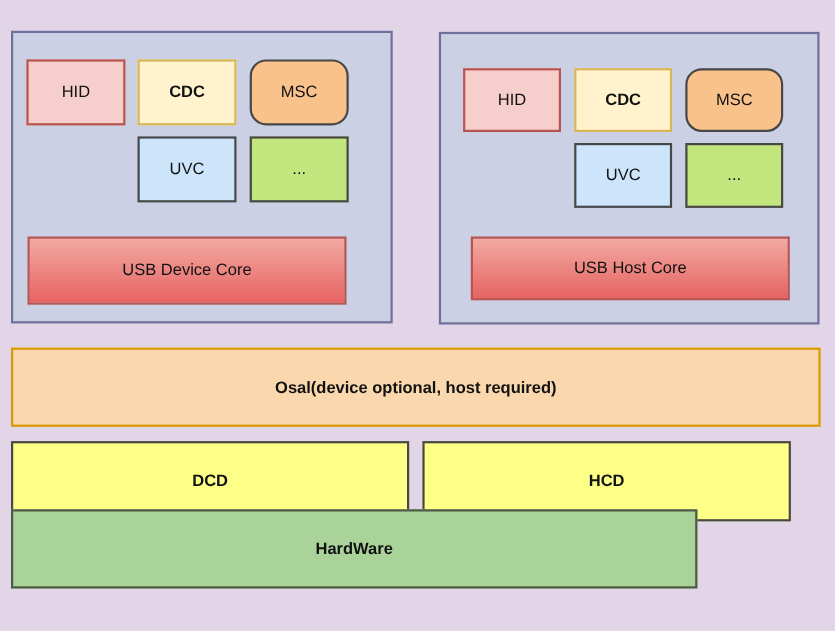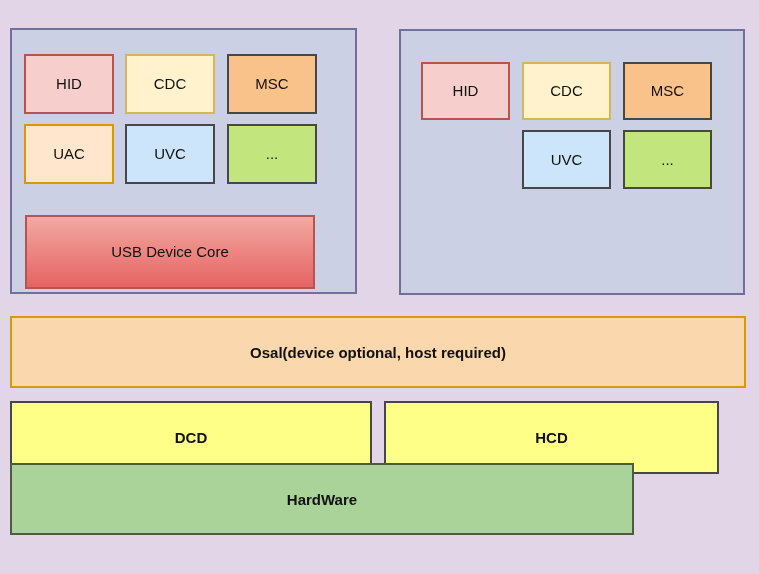--- a/index.html
+++ b/index.html
@@ -15,22 +15,22 @@
     border:2px solid var(--panel-border,#70709b);
     box-sizing:border-box;
   }
   .bx{
     position:absolute;box-sizing:border-box;
     display:flex;align-items:center;justify-content:center;
     font-size:15px;line-height:1.2;text-align:center;
     border:2px solid #474747;
   }
   .s-red   {background:var(--red-fill,#f6cecb);border-color:var(--red-border,#b85450);}
-  .s-cream {background:var(--cream-fill,#fff2cc);border-color:var(--cream-border,#d6b656);}
-  .s-orange{background:var(--orange-fill,#fac28b);border-color:var(--gray-border,#474747);}
+  .s-cream {background:var(--cream-fill,#fff2cc);border-color:var(--cream-border,#d6b656);font-weight:bold;}
+  .s-orange{background:var(--orange-fill,#fac28b);border-color:var(--gray-border,#474747);border-radius:15px;}
   .s-peach {background:var(--peach-fill,#ffe6cc);border-color:var(--peach-border,#d79b00);}
   .s-blue  {background:var(--blue-fill,#cce5fa);border-color:var(--gray-border,#474747);}
   .s-green {background:var(--green-fill,#c3e57e);border-color:var(--gray-border,#474747);}
   .core{
     background:linear-gradient(to bottom, var(--core-top,#f2a9a2), var(--core-bottom,#e66361));
     border-color:var(--core-border,#b85450);
   }
   .layer{
     position:absolute;box-sizing:border-box;
     display:flex;align-items:center;justify-content:center;
@@ -40,32 +40,32 @@
   .yellow{background:var(--yellow-fill,#feff87);border:2px solid var(--gray-border,#4f4f4f);}
   .hw{background:var(--hw-fill,#aad39a);border:2px solid var(--hw-border,#4d5a44);}
 </style>
 </head>
 <body>
 
 <div class="panel" style="left:10px;top:28px;width:347px;height:266px">
   <div class="bx s-red" style="left:12px;top:24px;width:90px;height:60px">HID</div>
   <div class="bx s-cream" style="left:113px;top:24px;width:90px;height:60px">CDC</div>
   <div class="bx s-orange" style="left:215px;top:24px;width:90px;height:60px">MSC</div>
-  <div class="bx s-peach" style="left:12px;top:94px;width:90px;height:60px">UAC</div>
   <div class="bx s-blue" style="left:113px;top:94px;width:90px;height:60px">UVC</div>
   <div class="bx s-green" style="left:215px;top:94px;width:90px;height:60px">...</div>
-  <div class="bx core" style="left:13px;top:185px;width:290px;height:74px">USB Device Core</div>
+  <div class="bx core" style="left:13px;top:185px;width:290px;height:62px">USB Device Core</div>
 </div>
 
 <div class="panel" style="left:399px;top:29px;width:346px;height:266px">
   <div class="bx s-red" style="left:20px;top:31px;width:89px;height:58px">HID</div>
   <div class="bx s-cream" style="left:121px;top:31px;width:89px;height:58px">CDC</div>
   <div class="bx s-orange" style="left:222px;top:31px;width:89px;height:58px">MSC</div>
   <div class="bx s-blue" style="left:121px;top:99px;width:89px;height:59px">UVC</div>
   <div class="bx s-green" style="left:222px;top:99px;width:89px;height:59px">...</div>
+  <div class="bx core" style="left:27px;top:184px;width:290px;height:58px">USB Host Core</div>
 </div>
 
 <div class="layer osal" style="left:10px;top:316px;width:736px;height:72px">Osal(device optional, host required)</div>
 
 <div class="layer yellow" style="left:10px;top:401px;width:362px;height:73px">DCD</div>
 <div class="layer yellow" style="left:384px;top:401px;width:335px;height:73px">HCD</div>
 
 <div class="layer hw" style="left:10px;top:463px;width:624px;height:72px">HardWare</div>
 
 </body></html>

